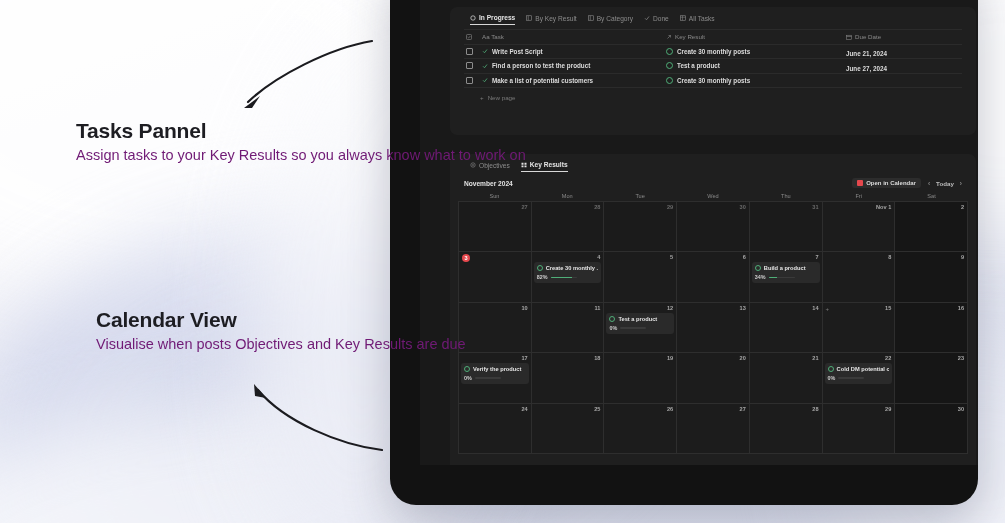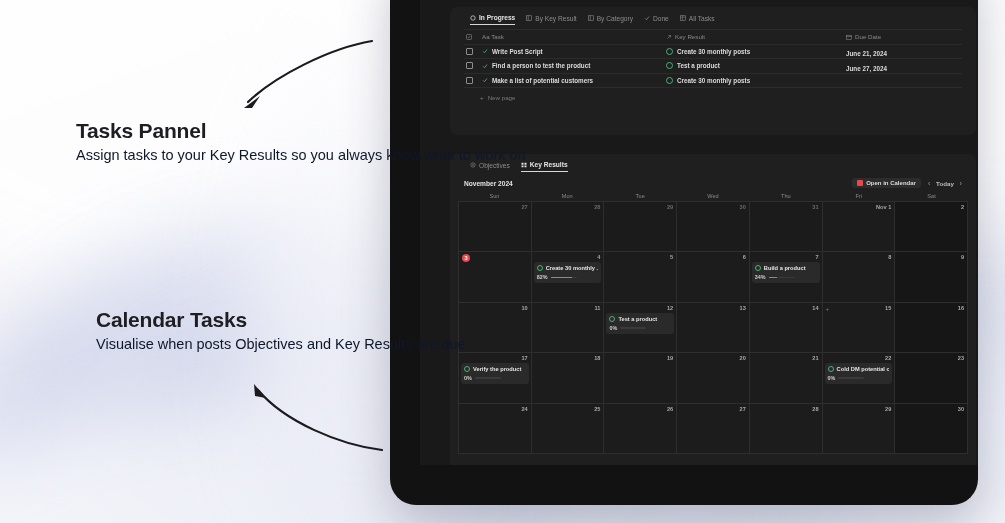--- a/index.html
+++ b/index.html
@@ -20,21 +20,21 @@
   .s4{left:-120px;top:400px;width:600px;height:220px;background:#f6f7fb;transform:rotate(-10deg);}
   .s5{left:250px;top:0px;width:260px;height:560px;
       background:linear-gradient(180deg,#ffffff,#e7e9f4);opacity:.6;transform:rotate(8deg);}
   .s6{left:850px;top:-60px;width:300px;height:300px;background:#ffffff;opacity:.8;}
   .s7{left:820px;top:330px;width:320px;height:280px;
       background:linear-gradient(140deg,#dfe3f2,#ffffff);opacity:.8;}
 
   
   .ann{position:absolute;z-index:6;color:#1d1d22;}
   .ann .h{font-size:21px;font-weight:bold;letter-spacing:-.2px;margin:0 0 3px 0;line-height:1.1;}
-  .ann .p{font-size:14.5px;line-height:1.38;color:#0f172a;font-weight:400;}
+  .ann .p{font-size:14.5px;line-height:1.38;color:#701a75;font-weight:400;}
   #ann-tasks{left:76px;top:119px;}
   #ann-calendar{left:96px;top:308px;}
 
   .arrow{position:absolute;z-index:7;pointer-events:none;}
   #arrow-tasks{left:230px;top:38px;}
   #arrow-calendar{left:240px;top:382px;}
 
   
   .device{position:absolute;left:390px;top:-40px;width:588px;height:545px;
       background:#121212;border-radius:26px;box-shadow:0 18px 48px rgba(50,54,80,.28);
@@ -127,21 +127,21 @@
   <div class="h">Tasks Pannel</div>
   <div class="p">Assign tasks to your Key Results so you always know what to work on</div>
 </div>
 
 <svg class="arrow" id="arrow-tasks" width="145" height="80" viewBox="0 0 145 80">
   <path d="M142 3 C100 10, 45 38, 18 64" stroke="#1b1b1f" stroke-width="2.2" fill="none" stroke-linecap="round"></path>
   <path d="M14 70 L30 58 L22 70 Z" fill="#1b1b1f"></path>
 </svg>
 
 <div class="ann" id="ann-calendar">
-  <div class="h">Calendar Tasks</div>
+  <div class="h">Calendar View</div>
   <div class="p">Visualise when posts Objectives and Key Results are due</div>
 </div>
 
 <svg class="arrow" id="arrow-calendar" width="145" height="75" viewBox="0 0 145 75">
   <path d="M142 68 C100 63, 45 40, 18 8" stroke="#1b1b1f" stroke-width="2.2" fill="none" stroke-linecap="round"></path>
   <path d="M14 2 L26 16 L15 14 Z" fill="#1b1b1f"></path>
 </svg>
 
 <div class="device">
   <div class="screen">

